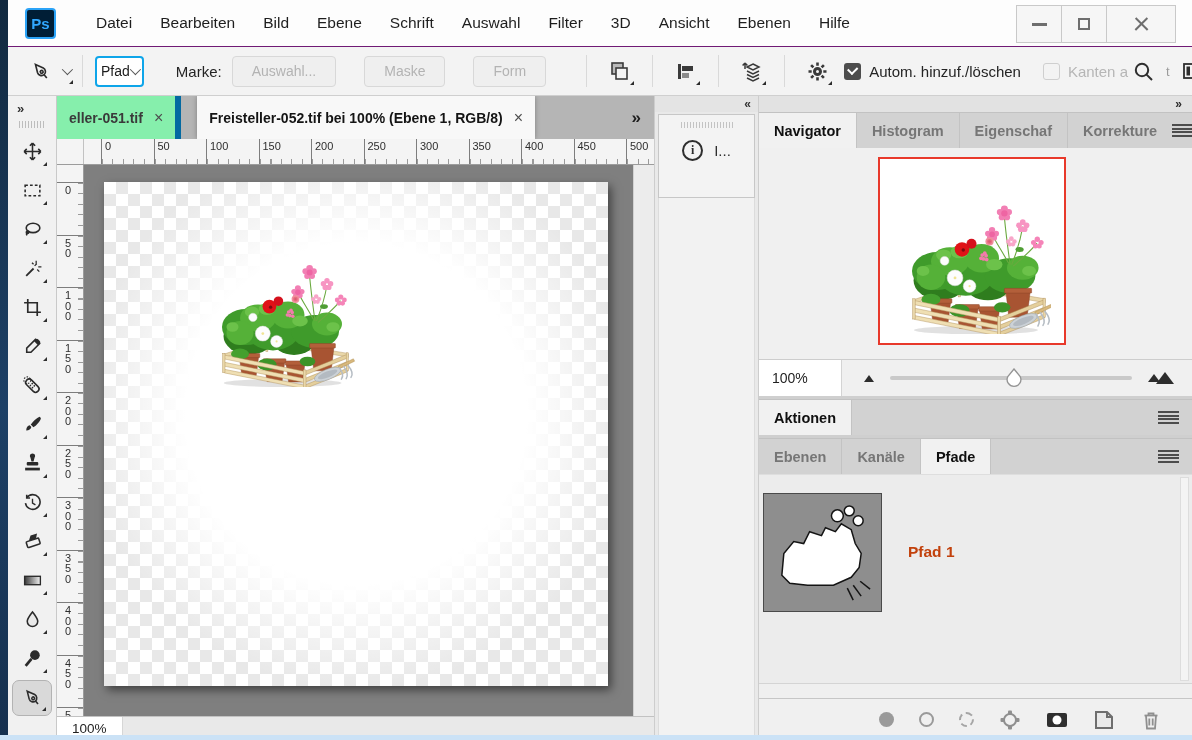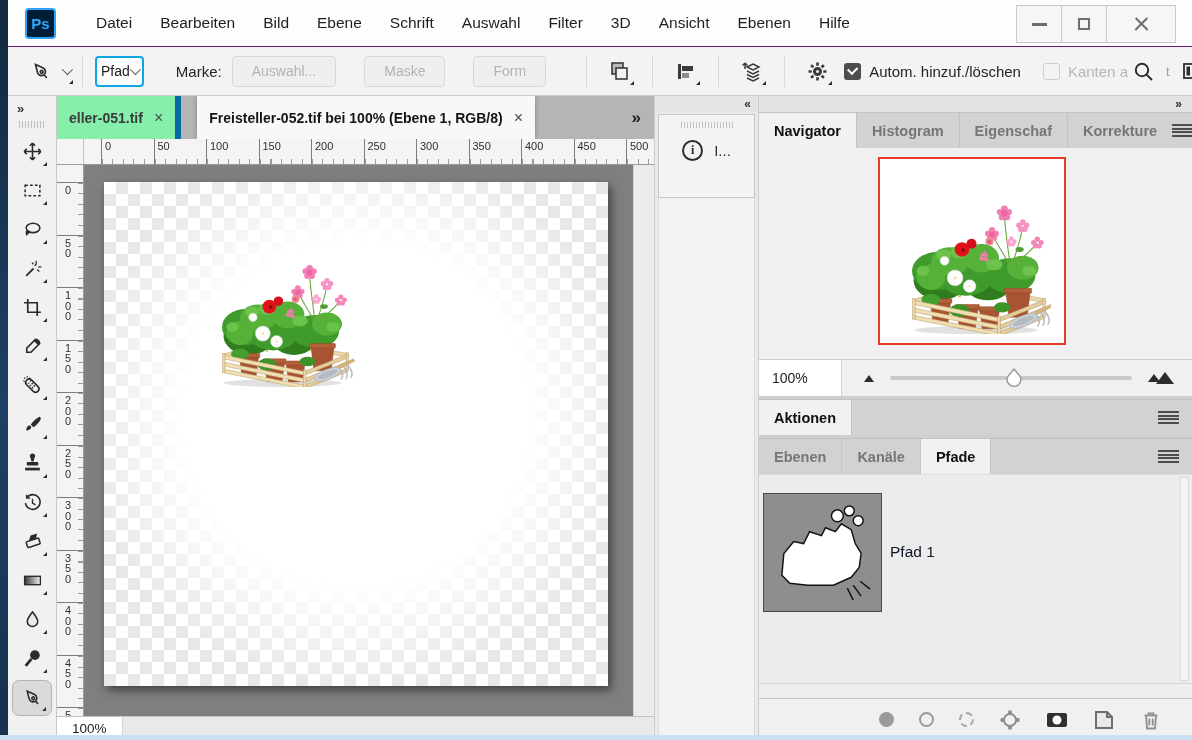--- a/index.html
+++ b/index.html
@@ -112,21 +112,21 @@
   .tri.small{border-left-width:5px;border-right-width:5px;border-bottom-width:7px;margin-left:22px}
   .tri.big1{border-left-width:6px;border-right-width:6px;border-bottom-width:8px;margin-right:-4px}
   .tri.big2{border-left-width:9px;border-right-width:9px;border-bottom-width:12px;margin-right:18px}
   .nav-slider{flex:1;margin:0 16px;position:relative;height:4px;background:#c9c9c9;border-radius:2px}
   .slider-thumb{position:absolute;left:47%;top:-8px;width:20px;height:21px}
 
   .paths-body{flex:1;background:#ececec;position:relative;border-top:1px solid #dedede;min-height:0}
   .path-row{position:absolute;left:4px;top:11px;right:15px;height:132px;display:flex;align-items:center}
   .path-thumb{width:119px;height:119px;background:#8e8e8e;border:1px solid #4a4a4a;position:relative;flex:none}
   .path-thumb svg{position:absolute;inset:0;width:100%;height:100%}
-  .path-label{margin-left:8px;font-size:15.5px;font-weight:normal;color:#0f172a}
+  .path-label{margin-left:26px;font-size:15.5px;font-weight:bold;color:#c2410c}
   .paths-scroll{position:absolute;right:3px;top:2px;bottom:2px;width:9px;background:#f4f4f4;border:1px solid #dddddd}
   .thin-strip{height:15px;flex:none;background:#efefef;border-top:1px solid #d4d4d4}
   .paths-foot{height:42px;flex:none;background:#f0f0f0;border-top:1px solid #c6c6c6;display:flex;align-items:center;justify-content:flex-end;gap:25px;padding-right:30px}
   .pf-icon{display:flex;align-items:center;justify-content:center;flex:none}
   .c-fill{width:15px;height:15px;border-radius:50%;background:#9a9a9a}
   .c-stroke{width:15px;height:15px;border-radius:50%;border:2px solid #9a9a9a}
   .c-dash{width:15px;height:15px;border-radius:50%;border:2px dashed #a5a5a5}
   .pf-icon svg{width:22px;height:22px}
 </style>
 </head>

